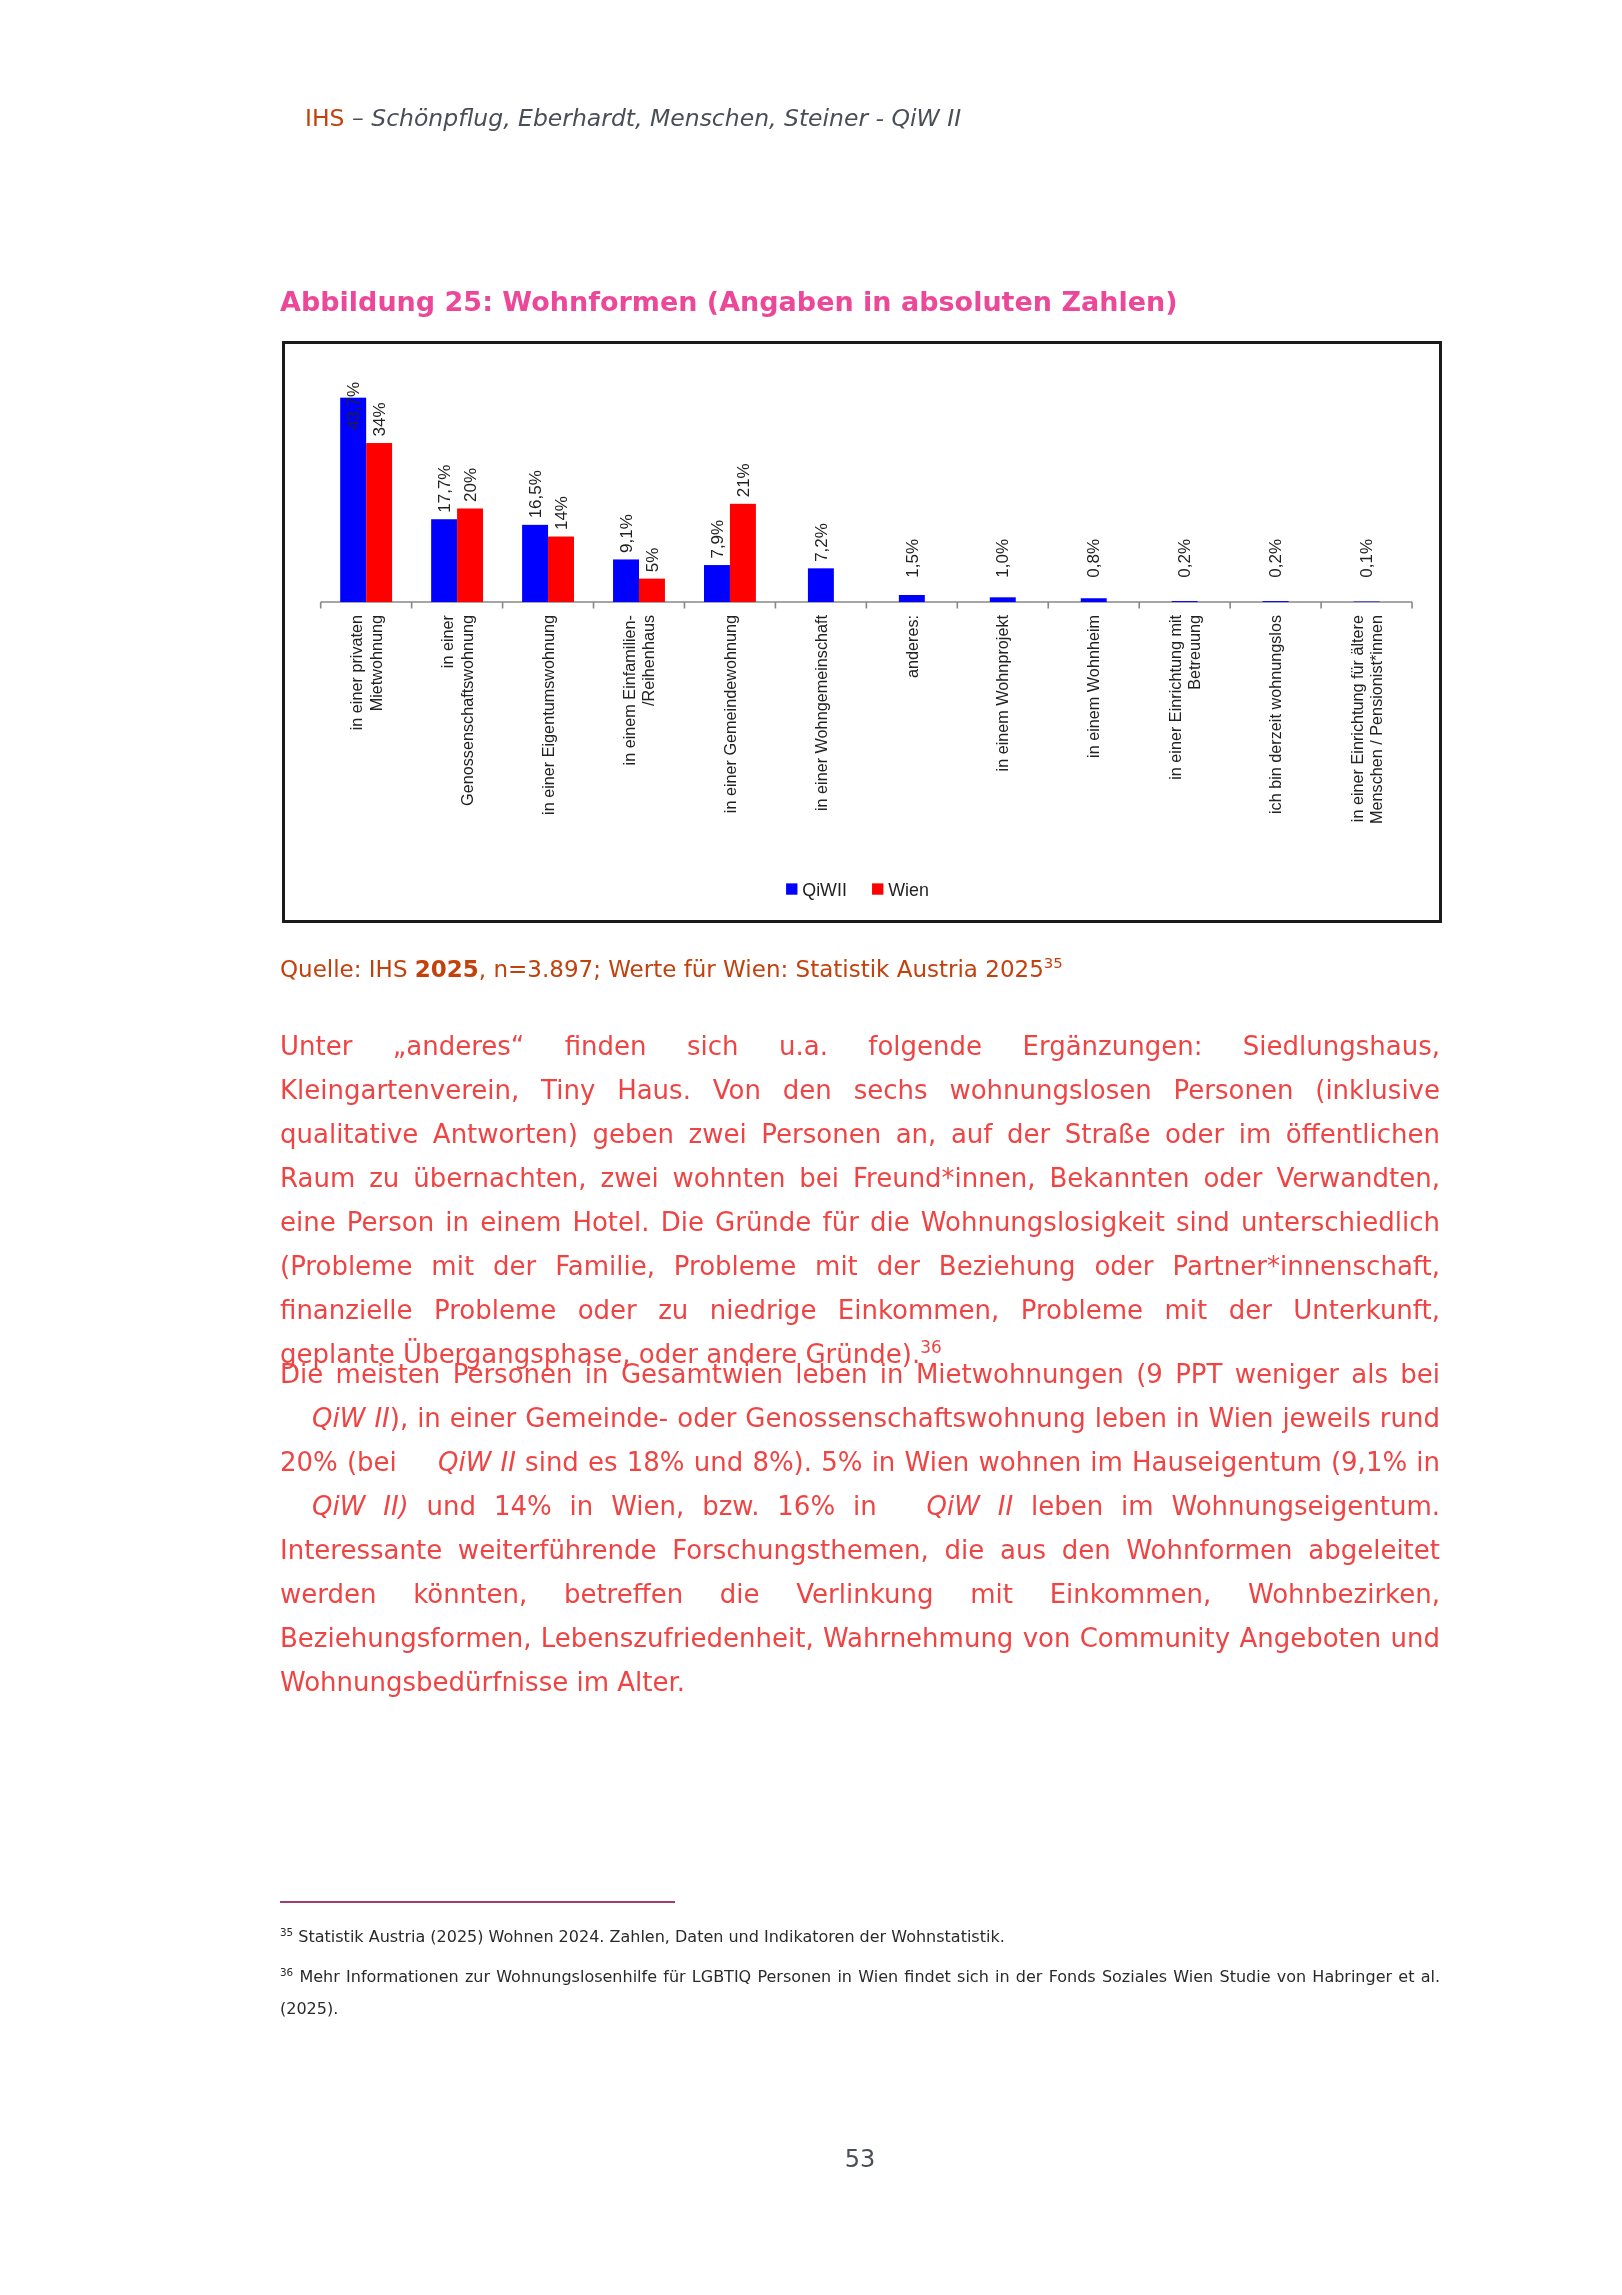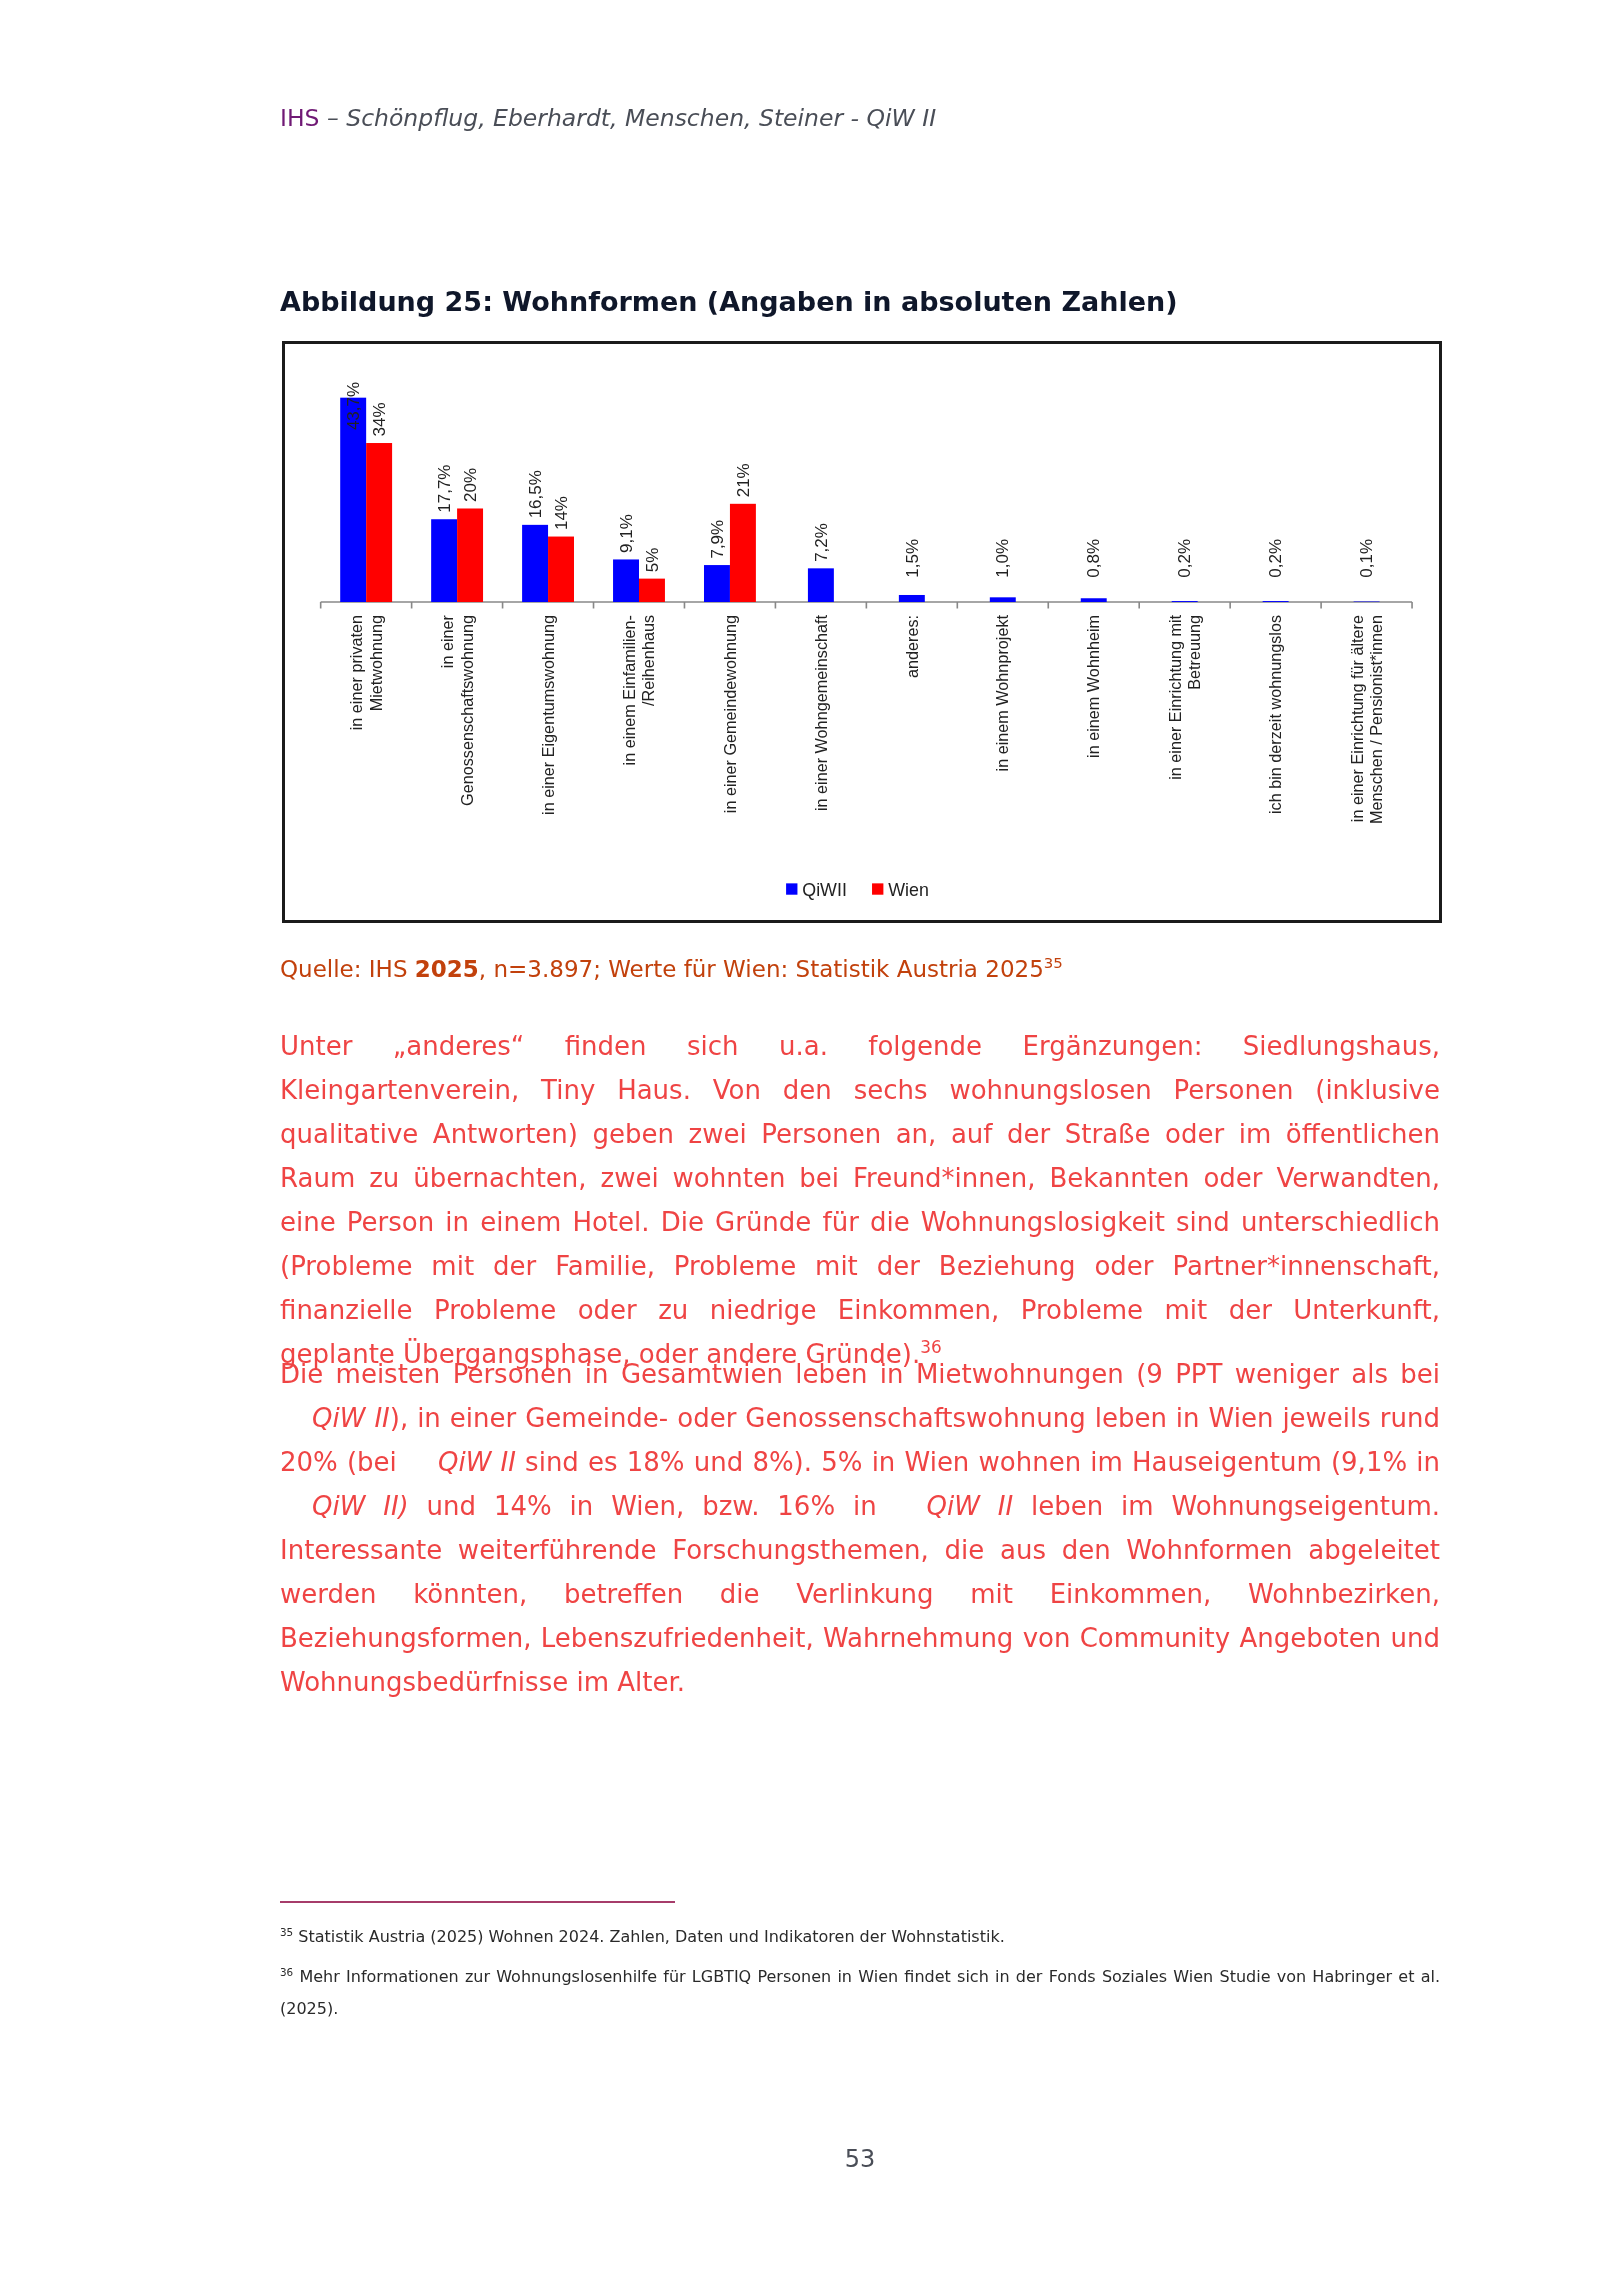--- a/index.html
+++ b/index.html
@@ -1,20 +1,20 @@
 <!DOCTYPE html>
 <html style="font-size:13px"><head>
   <meta charset="utf-8">
   <style>
     html, body { margin: 0; padding: 0; background: #ffffff; }
     body { width: 1622px; height: 2295px; position: relative; font-family: "DejaVu Sans", sans-serif; color: #1a1a1a; overflow: hidden; }
     .running-header { position: absolute; left: 280px; top: 104px; font-size: 23.5px; color: #4a4e57; }
-    .running-header .brand { color: #701a75; font-style: normal; }
+    .running-header .brand { color: #c2410c; font-style: normal; margin-left: 25px; }
     .running-header .authors { font-style: italic; }
-    .fig-title { position: absolute; left: 280px; top: 286px; font-size: 27px; font-weight: bold; color: #0f172a; }
+    .fig-title { position: absolute; left: 280px; top: 286px; font-size: 27px; font-weight: bold; color: #ec4899; }
     .chart-frame { position: absolute; left: 282px; top: 341px; width: 1160px; height: 582px; border: 3.2px solid #1b1b1b; box-sizing: border-box; background: #fff; }
     .chart-frame svg { position: absolute; left: 0; top: 0; }
     .caption { position: absolute; left: 280px; top: 956px; font-size: 23px; color: #c2410c; }
     .caption sup, .para sup, .fn sup { font-size: 0.65em; vertical-align: super; line-height: 0; }
     .para { position: absolute; left: 280px; width: 1160px; font-size: 26px; line-height: 44px; text-align: justify; color: #ef4444; }
     .para em { font-style: italic; margin-left: 32px; }
     .p1 { top: 1024px; }
     .p2 { top: 1352px; }
     .fn-rule { position: absolute; left: 280px; top: 1901px; width: 395px; height: 1.6px; background: #a63c6a; }
     .fn { position: absolute; left: 280px; width: 1160px; font-size: 16px; line-height: 32px; color: #2a2a2a; text-align: justify; }

